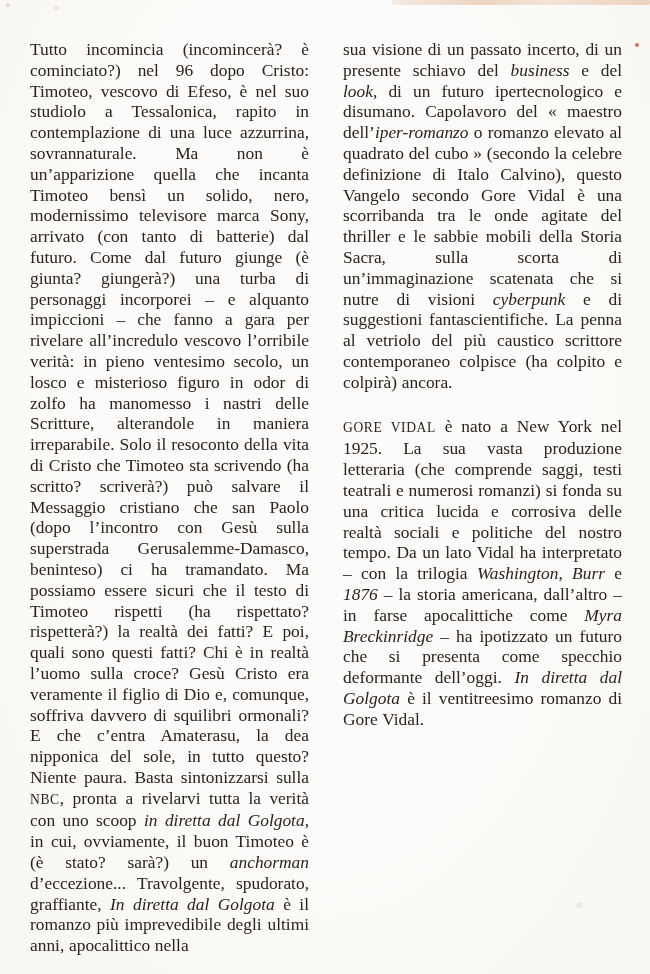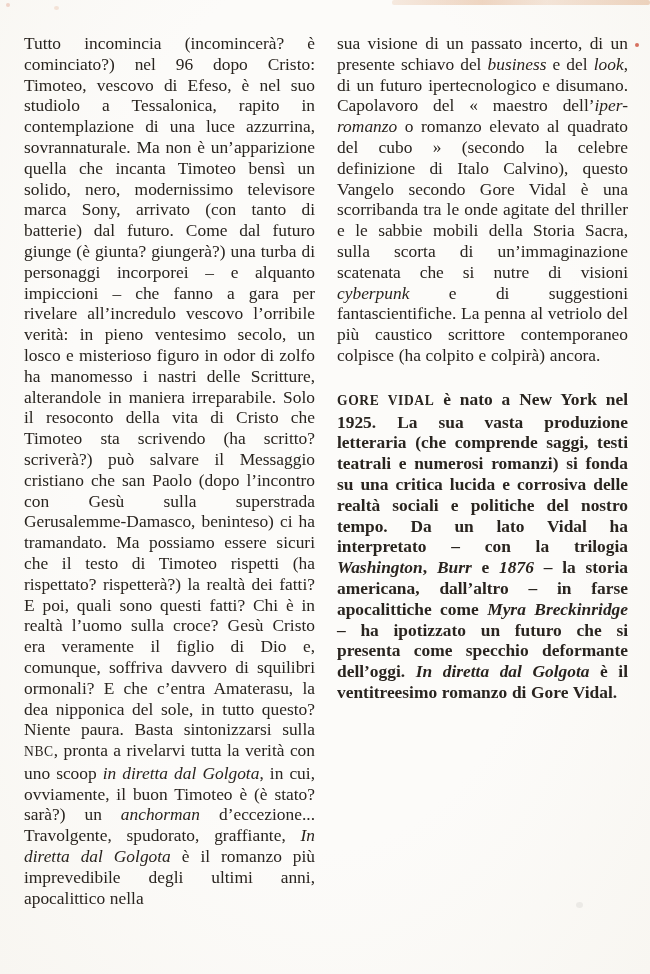--- a/index.html
+++ b/index.html
@@ -27,25 +27,24 @@
   .col {
     width: 299px;
     text-align: justify;
     font-size: 17.4px;
     line-height: 20.8px;
     hyphens: auto;
     -webkit-hyphens: auto;
     word-spacing: 0.02em;
   }
   .col p {
-    margin: 4px;
+    margin: 10px;
   }
   .col p + p {
     margin-top: 23px;
-    font-weight: bold;
   }
   .it { font-style: italic; }
   .sc { font-size: 0.78em; letter-spacing: 0.045em; }
   
   .top-strip {
     position: absolute;
     top: 0;
     left: 392px;
     width: 258px;
     height: 5px;

